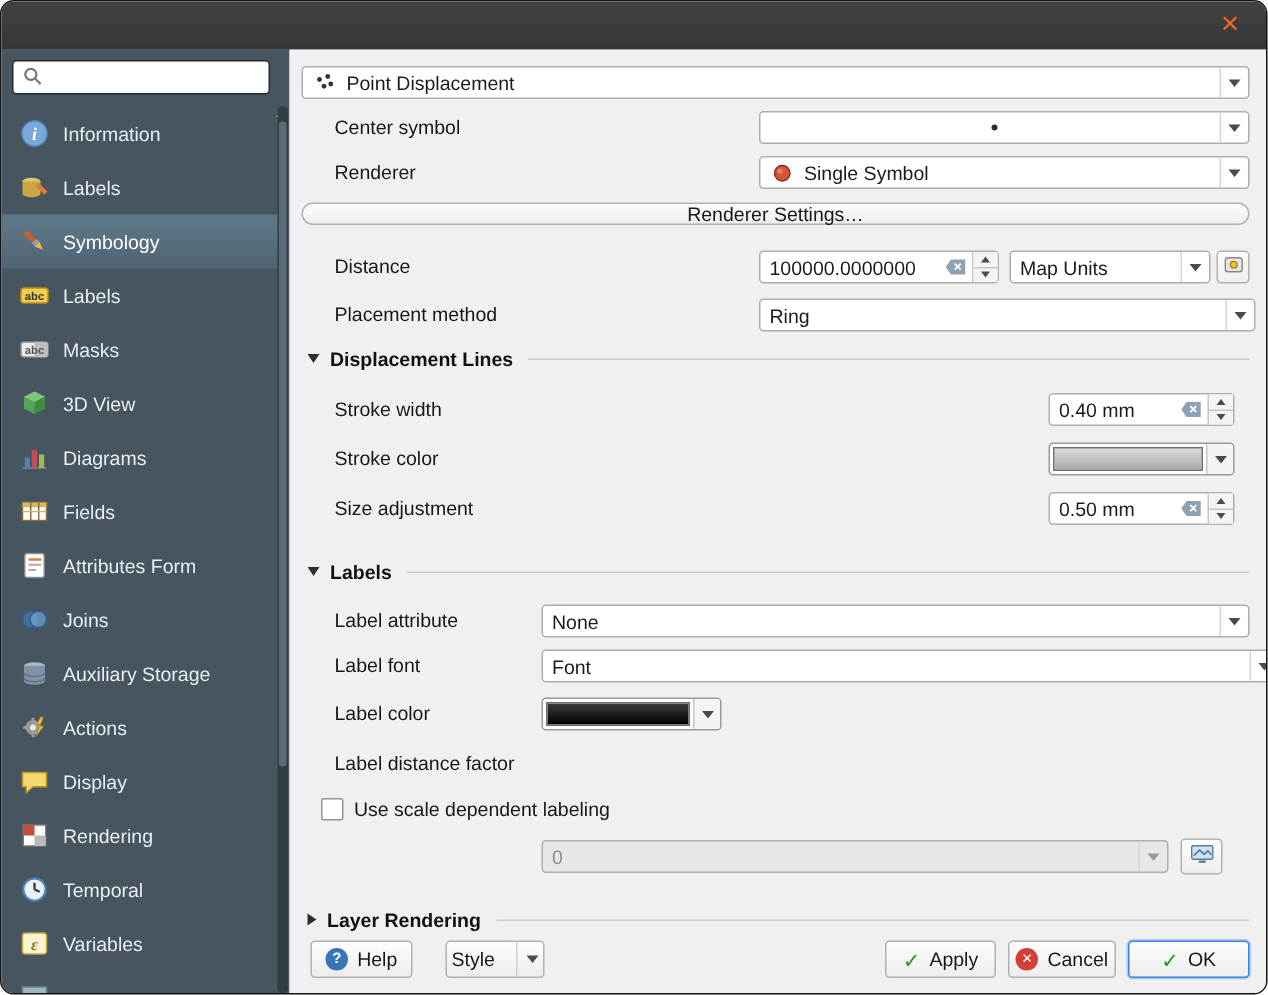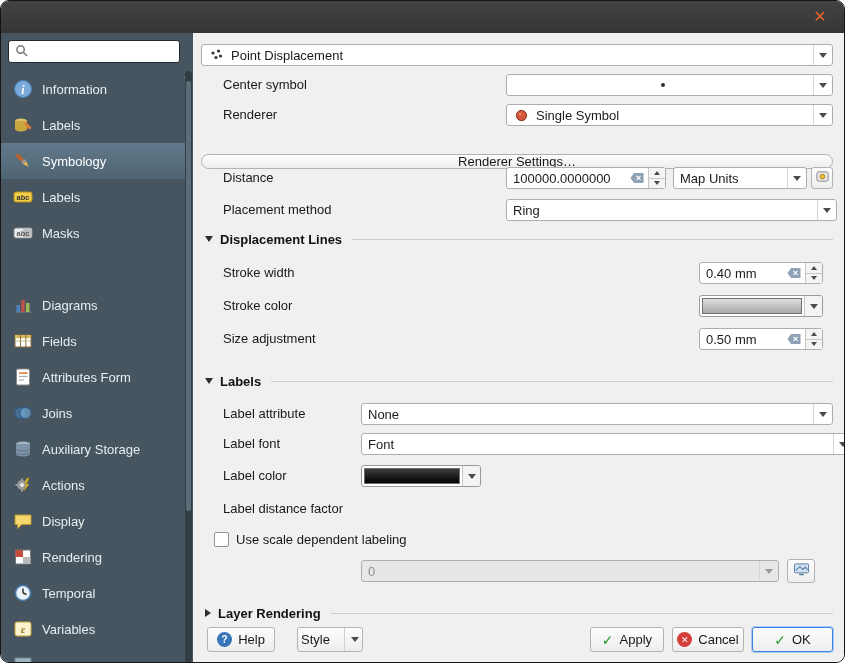--- a/index.html
+++ b/index.html
@@ -24,21 +24,21 @@
   
   .main{position:absolute;left:192px;top:32px;width:653px;height:631px;background:#f0f0f0;text-align:center;}
   .lab{position:absolute;line-height:22px;color:#18181a;white-space:nowrap;}
   .combo{position:absolute;height:22px;background:#ffffff;border:1px solid #aeaeb2;border-radius:3px;display:flex;align-items:center;padding-left:6px;box-sizing:border-box;cursor:pointer;}
   .combo .ctext{white-space:nowrap;overflow:hidden;}
   .arrow-sec{margin-left:auto;width:18px;align-self:stretch;display:flex;align-items:center;justify-content:center;border-left:1px solid #d6d6d6;flex:none;}
   .tri-down{width:0;height:0;border-left:4px solid transparent;border-right:4px solid transparent;border-top:5px solid #4b4b4b;}
   .combo.disabled{background:#e7e7e7;color:#8d8d8d;}
   .combo.disabled .tri-down{border-top-color:#9a9a9a;}
   .cicon{width:16px;height:16px;margin-right:7px;flex:none;display:flex;align-items:center;justify-content:center;}
-  .wbtn{position:absolute;height:15px;background:linear-gradient(#fdfdfd,#eeeeee);border:1px solid #b2b2b2;border-radius:9px;display:flex;align-items:center;justify-content:center;box-sizing:border-box;cursor:pointer;font-size:13px;color:#18181a;margin-top:19px;}
+  .wbtn{position:absolute;height:15px;background:linear-gradient(#fdfdfd,#eeeeee);border:1px solid #b2b2b2;border-radius:9px;display:flex;align-items:center;justify-content:center;box-sizing:border-box;cursor:pointer;font-size:13px;color:#18181a;}
   
   .spin{position:absolute;height:22px;background:#ffffff;border:1px solid #aeaeb2;border-radius:3px;display:flex;align-items:center;padding-left:6px;box-sizing:border-box;}
   .spin .stext{white-space:nowrap;}
   .sp-clear{margin-left:auto;padding:0 4px;display:flex;align-items:center;cursor:pointer;}
   .steps{width:16px;align-self:stretch;display:flex;flex-direction:column;border-left:1px solid #c6c6c6;flex:none;}
   .steps.pushR{margin-left:auto;}
   .step{flex:1;display:flex;align-items:center;justify-content:center;background:#f4f4f4;cursor:pointer;}
   .step + .step{border-top:1px solid #c6c6c6;}
   .tri-up-s{width:0;height:0;border-left:3.5px solid transparent;border-right:3.5px solid transparent;border-bottom:4.5px solid #4b4b4b;}
   .tri-down-s{width:0;height:0;border-left:3.5px solid transparent;border-right:3.5px solid transparent;border-top:4.5px solid #4b4b4b;}
@@ -129,20 +129,30 @@
       <div class="side-item" style="top:144px">
         <span class="si-icon">
             <svg width="20" height="20" viewBox="0 0 20 20">
               <rect x="1" y="5" width="18" height="10" rx="2" fill="#ececec" stroke="#8f8f8f"></rect>
               <rect x="10" y="5" width="9" height="10" rx="2" fill="#bdbdbd"></rect>
               <text x="10" y="12.8" text-anchor="middle" font-size="7.5" font-weight="bold" fill="#555" font-family="sans-serif">abc</text>
             </svg>
           </span>
         <span class="si-label">Masks</span>
       </div>
+      <div class="side-item" style="top:180px">
+        <span class="si-icon">
+            <svg width="20" height="20" viewBox="0 0 20 20">
+              <path d="M10 2l7 3.5v8L10 17l-7-3.5v-8z" fill="#56a356"></path>
+              <path d="M10 2l7 3.5L10 9 3 5.5z" fill="#7cc57c"></path>
+              <path d="M10 9v8l7-3.5v-8z" fill="#3f8c3f"></path>
+            </svg>
+          </span>
+        <span class="si-label">3D View</span>
+      </div>
       <div class="side-item" style="top:216px">
         <span class="si-icon">
             <svg width="20" height="20" viewBox="0 0 20 20">
               <line x1="2" y1="17" x2="18" y2="17" stroke="#888"></line>
               <rect x="3.5" y="10" width="3.5" height="7" fill="#4f81bd"></rect>
               <rect x="8.2" y="5" width="3.5" height="12" fill="#c0504d"></rect>
               <rect x="13" y="8" width="3.5" height="9" fill="#9bbb59"></rect>
             </svg>
           </span>
         <span class="si-label">Diagrams</span>

